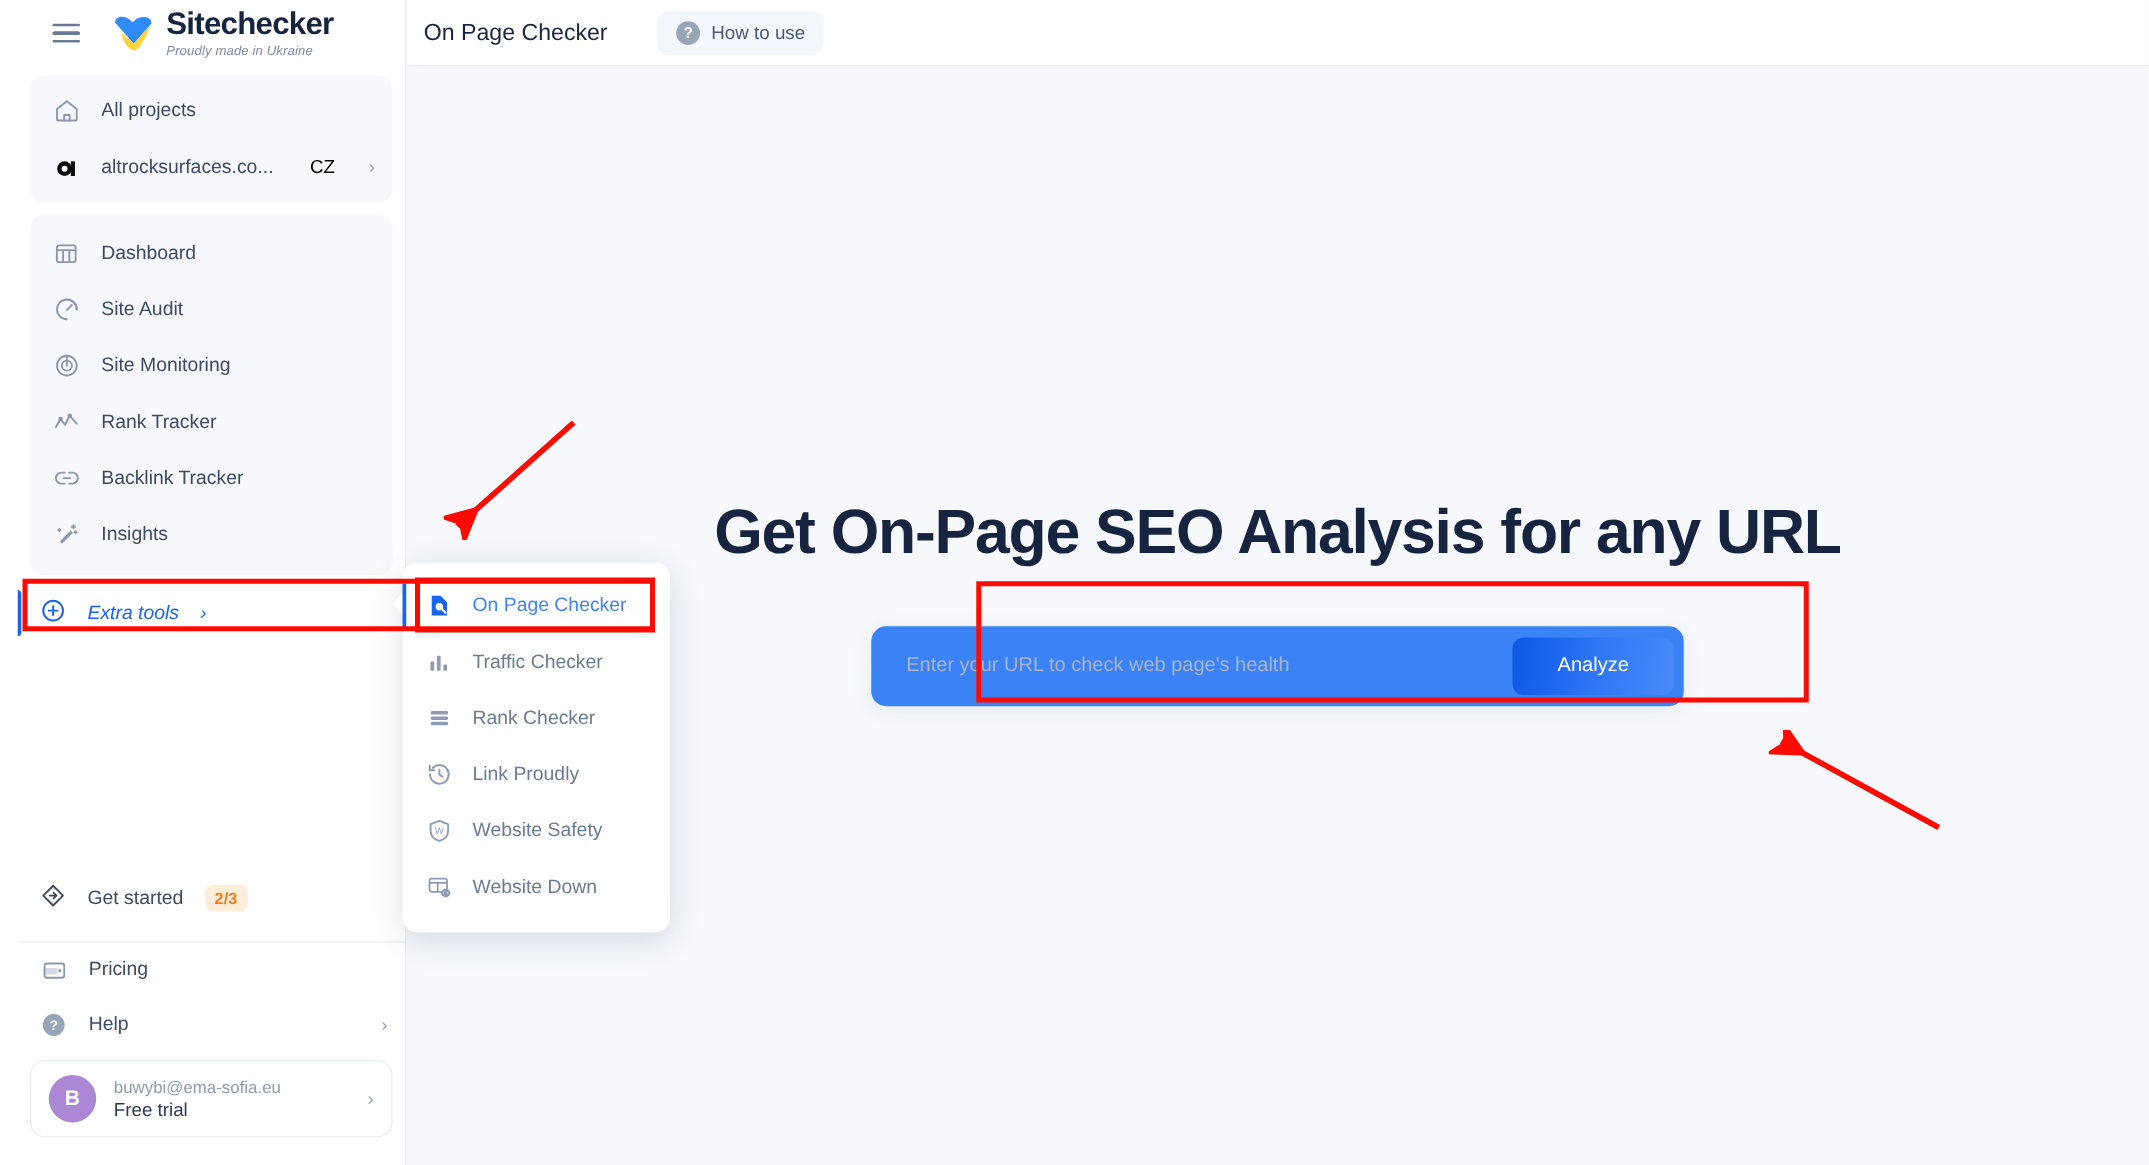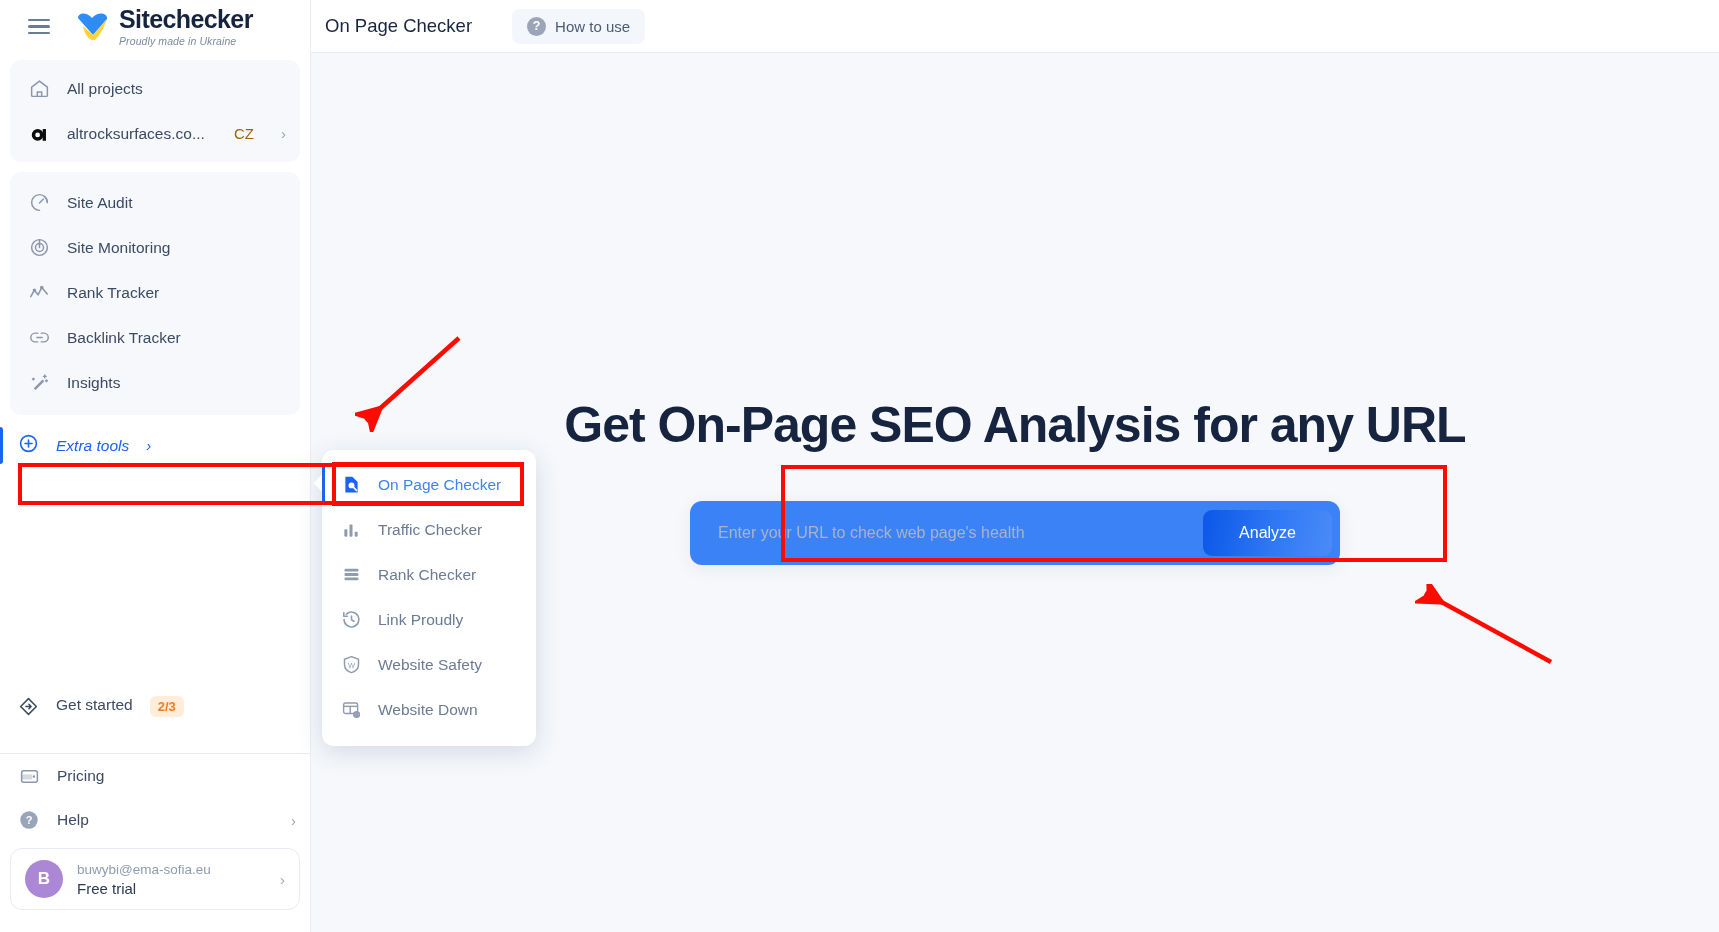--- a/index.html
+++ b/index.html
@@ -2,21 +2,21 @@
 <html><head>
 <meta charset="utf-8">
 <style>
   * { box-sizing: border-box; margin: 0; padding: 0; }
   html, body {
     width: 1719px; height: 932px;
     font-family: "Liberation Sans", sans-serif;
     background: #ffffff;
     overflow: hidden;
   }
-  #app { position: relative; width: 1719px; height: 932px; display: flex; }
+  #app { position: relative; width: 1719px; height: 932px; display: flex; padding-left: 14px; }
 
   
   #sidebar {
     width: 311px; height: 932px;
     background: #ffffff;
     border-right: 1px solid #e9edf3;
     display: flex; flex-direction: column;
     position: relative; z-index: 5;
     flex: 0 0 311px;
   }
@@ -43,39 +43,39 @@
   .sb-card.grp2 { margin-top: 10px; padding: 8px 0 10px 0; }
 
   .nav-row {
     display: flex; align-items: center;
     height: 45px; padding: 0 14px 0 18px;
     gap: 17px; cursor: pointer; position: relative;
     color: #3c4a63; font-size: 15.5px;
   }
   .nav-row .ic { width: 22px; height: 22px; flex: 0 0 22px; display:flex; align-items:center; justify-content:center; color:#8a97ac; }
   .nav-row .lbl { flex: 1; white-space: nowrap; overflow: hidden; text-overflow: ellipsis; }
-  .nav-row .cz { color: #a16207; font-size: 15px; margin-right: 10px; }
+  .nav-row .cz { color: #000000; font-size: 15px; margin-right: 10px; }
   .chev { color: #9aa6b8; font-size: 15px; line-height: 1; }
 
   .divider { height: 1px; background: #e9edf3; margin: 0; }
 
   .extra-wrap { position: relative; margin-top: 8px; }
   .extra-row {
     display:flex; align-items:center; height: 45px;
     padding: 0 14px 0 18px; gap: 17px; cursor:pointer;
     color: #1b63f2; font-size: 15.5px; background:#fff;font-style:italic;
   }
   .extra-row .ic { color:#1b63f2; }
   .extra-row .chev { color:#1b63f2; }
   .active-bar { position:absolute; left:0; top:4px; width:3px; height:37px; background:#1b63f2; border-radius:0 3px 3px 0; }
 
   .sb-spacer { flex: 1; }
 
   .getstarted {
-    display:flex; align-items:flex-start; height:45px;
+    display:flex; align-items:center; height:45px;
     padding: 0 20px 0 18px; gap:17px; cursor:pointer;
     color:#3c4a63; font-size:15.5px; margin-bottom: 12px;
   }
   .badge-count {
     background:#ffecd9; color:#f07c20; font-size:13px; font-weight:600;
     border-radius:6px; padding:3px 8px;
   }
 
   .sb-bottom { padding-bottom: 10px; }
   .sb-bottom .nav-row { height: 44px; }
@@ -215,20 +215,29 @@
             </svg>
           </span>
           <span class="lbl">altrocksurfaces.co...</span>
           <span class="cz">CZ</span>
           <span class="chev">›</span>
         </div>
       </div>
 
       <div class="sb-card grp2">
 
+        <div class="nav-row">
+          <span class="ic">
+            <svg width="20" height="20" viewBox="0 0 24 24" fill="none" stroke="currentColor" stroke-width="1.8">
+              <rect x="3" y="4" width="18" height="16" rx="2"></rect>
+              <path d="M3 8.5h18M9 8.5V20M15 8.5V20" stroke-width="1.8"></path>
+            </svg>
+          </span>
+          <span class="lbl">Dashboard</span>
+        </div>
 
         <div class="nav-row">
           <span class="ic">
             <svg width="21" height="21" viewBox="0 0 24 24" fill="none" stroke="currentColor" stroke-width="1.7" stroke-linecap="round">
               <path d="M21 12a9 9 0 1 0-9 9"></path>
               <path d="M21 12a9 9 0 0 0-3.2-6.9"></path>
               <path d="M12 12.5 L16.5 8"></path>
             </svg>
           </span>
           <span class="lbl">Site Audit</span>

